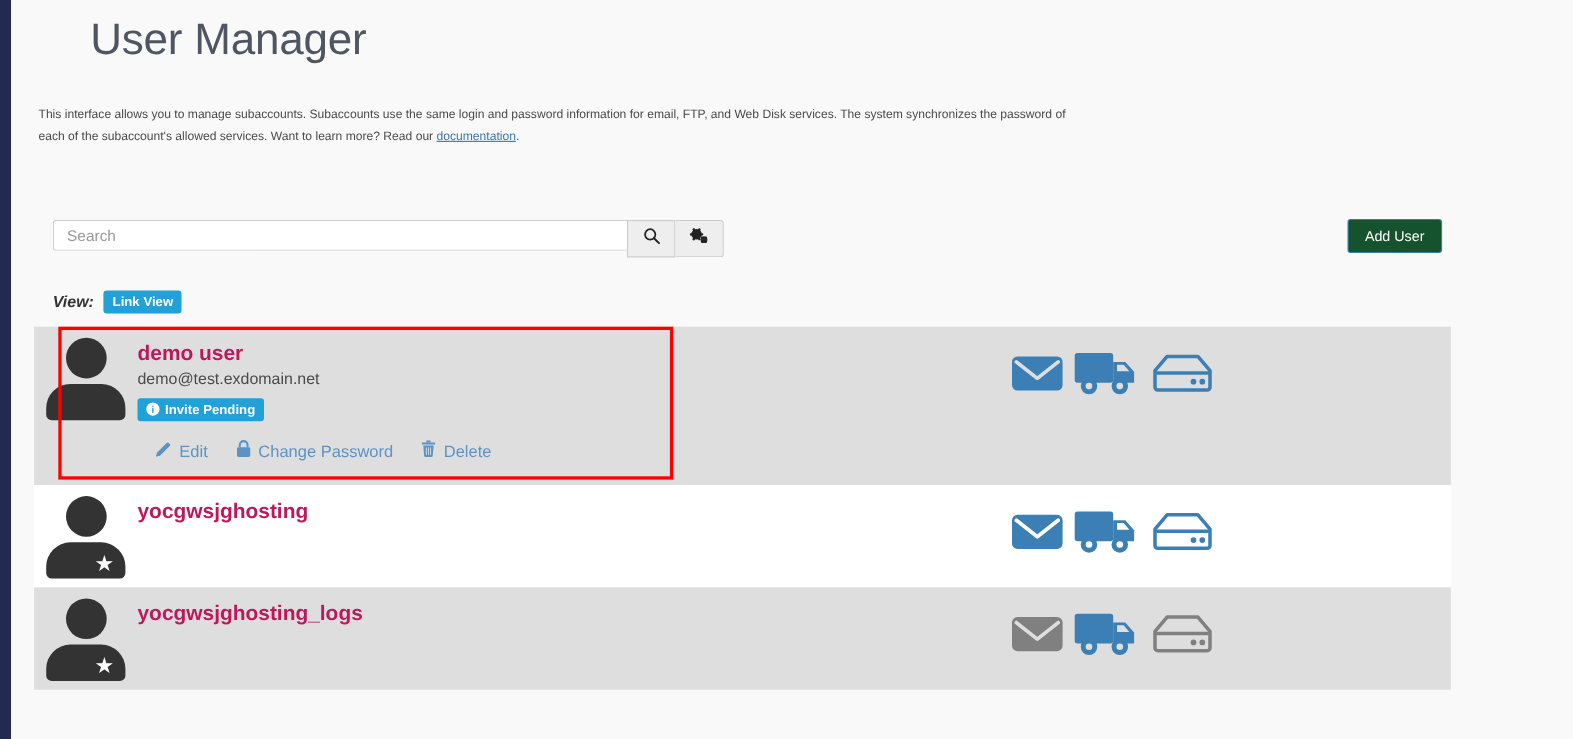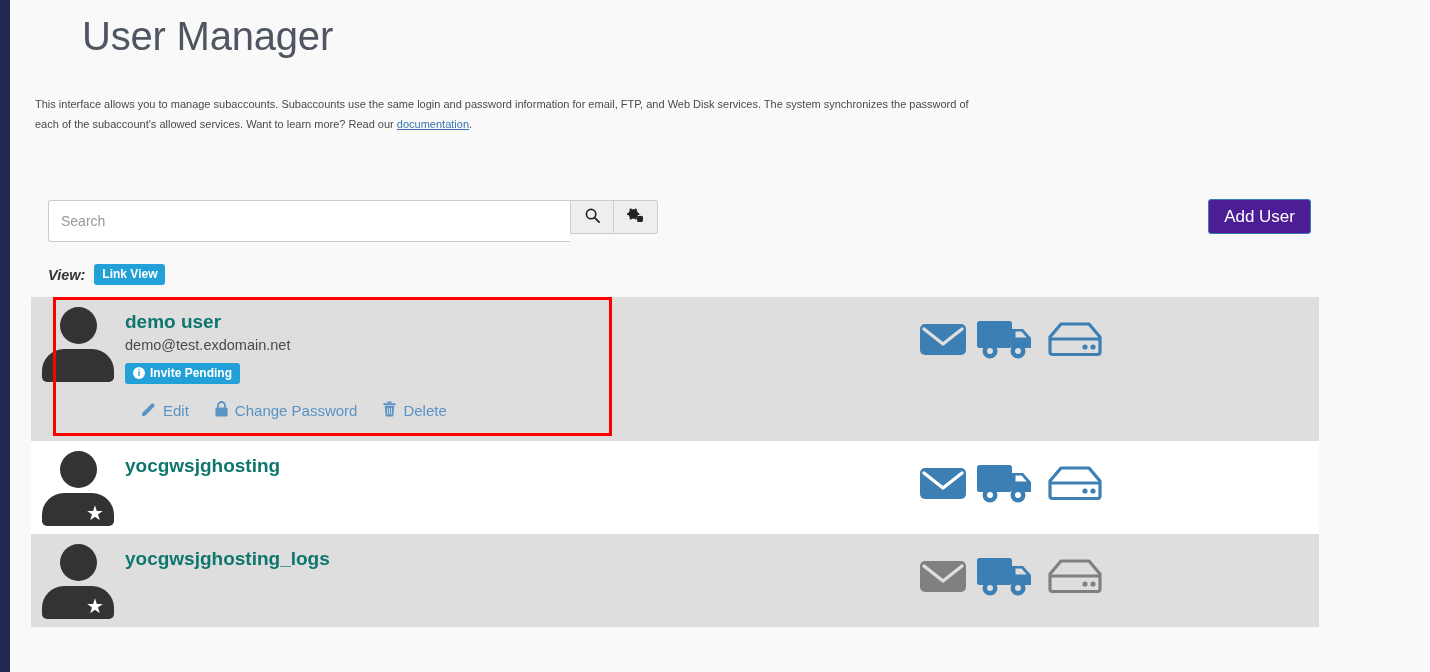--- a/index.html
+++ b/index.html
@@ -57,21 +57,21 @@
 
   
   .search-group {
     position: absolute;
     left: 38px; top: 200px;
     display: flex;
     height: 34px;
   }
   .search-input {
     width: 522px;
-    height: 42px;
+    height: 28px;
     border: 1px solid #ccc;
     border-right: none;
     border-radius: 3px 0 0 3px;
     padding: 0 12px;
     font-size: 14px;
     font-family: "Liberation Sans", sans-serif;
     color: #555;
     background: #fff;
     outline: none;
   }
@@ -83,25 +83,25 @@
     display: flex;
     align-items: center;
     justify-content: center;
     cursor: pointer;
   }
   .btn-addon + .btn-addon { border-left: none; border-radius: 0 3px 3px 0; }
 
   .btn-add-user {
     position: absolute;
     right: 119px; top: 199px;
-    background: #4c1d95;
+    background: #14532d;
     color: #fff;
     border: 1px solid #357cb8;
     border-radius: 3px;
-    font-size: 17px;
+    font-size: 13px;
     font-family: "Liberation Sans", sans-serif;
     padding: 8px 15px;
     cursor: pointer;
     line-height: 1;
   }
 
   
   .view-row {
     position: absolute;
     left: 38px; top: 264px;
@@ -175,21 +175,21 @@
     line-height: 1;
   }
 
   .info-cell {
     flex: 1 1 auto;
     padding-top: 14px;
   }
   .user-name {
     font-size: 19px;
     font-weight: bold;
-    color: #0f766e;
+    color: #be185d;
     margin-bottom: 4px;
   }
   .user-email {
     font-size: 14.5px;
     color: #4a4a4a;
     margin-bottom: 9px;
   }
   .status-badge {
     display: inline-flex;
     align-items: center;

